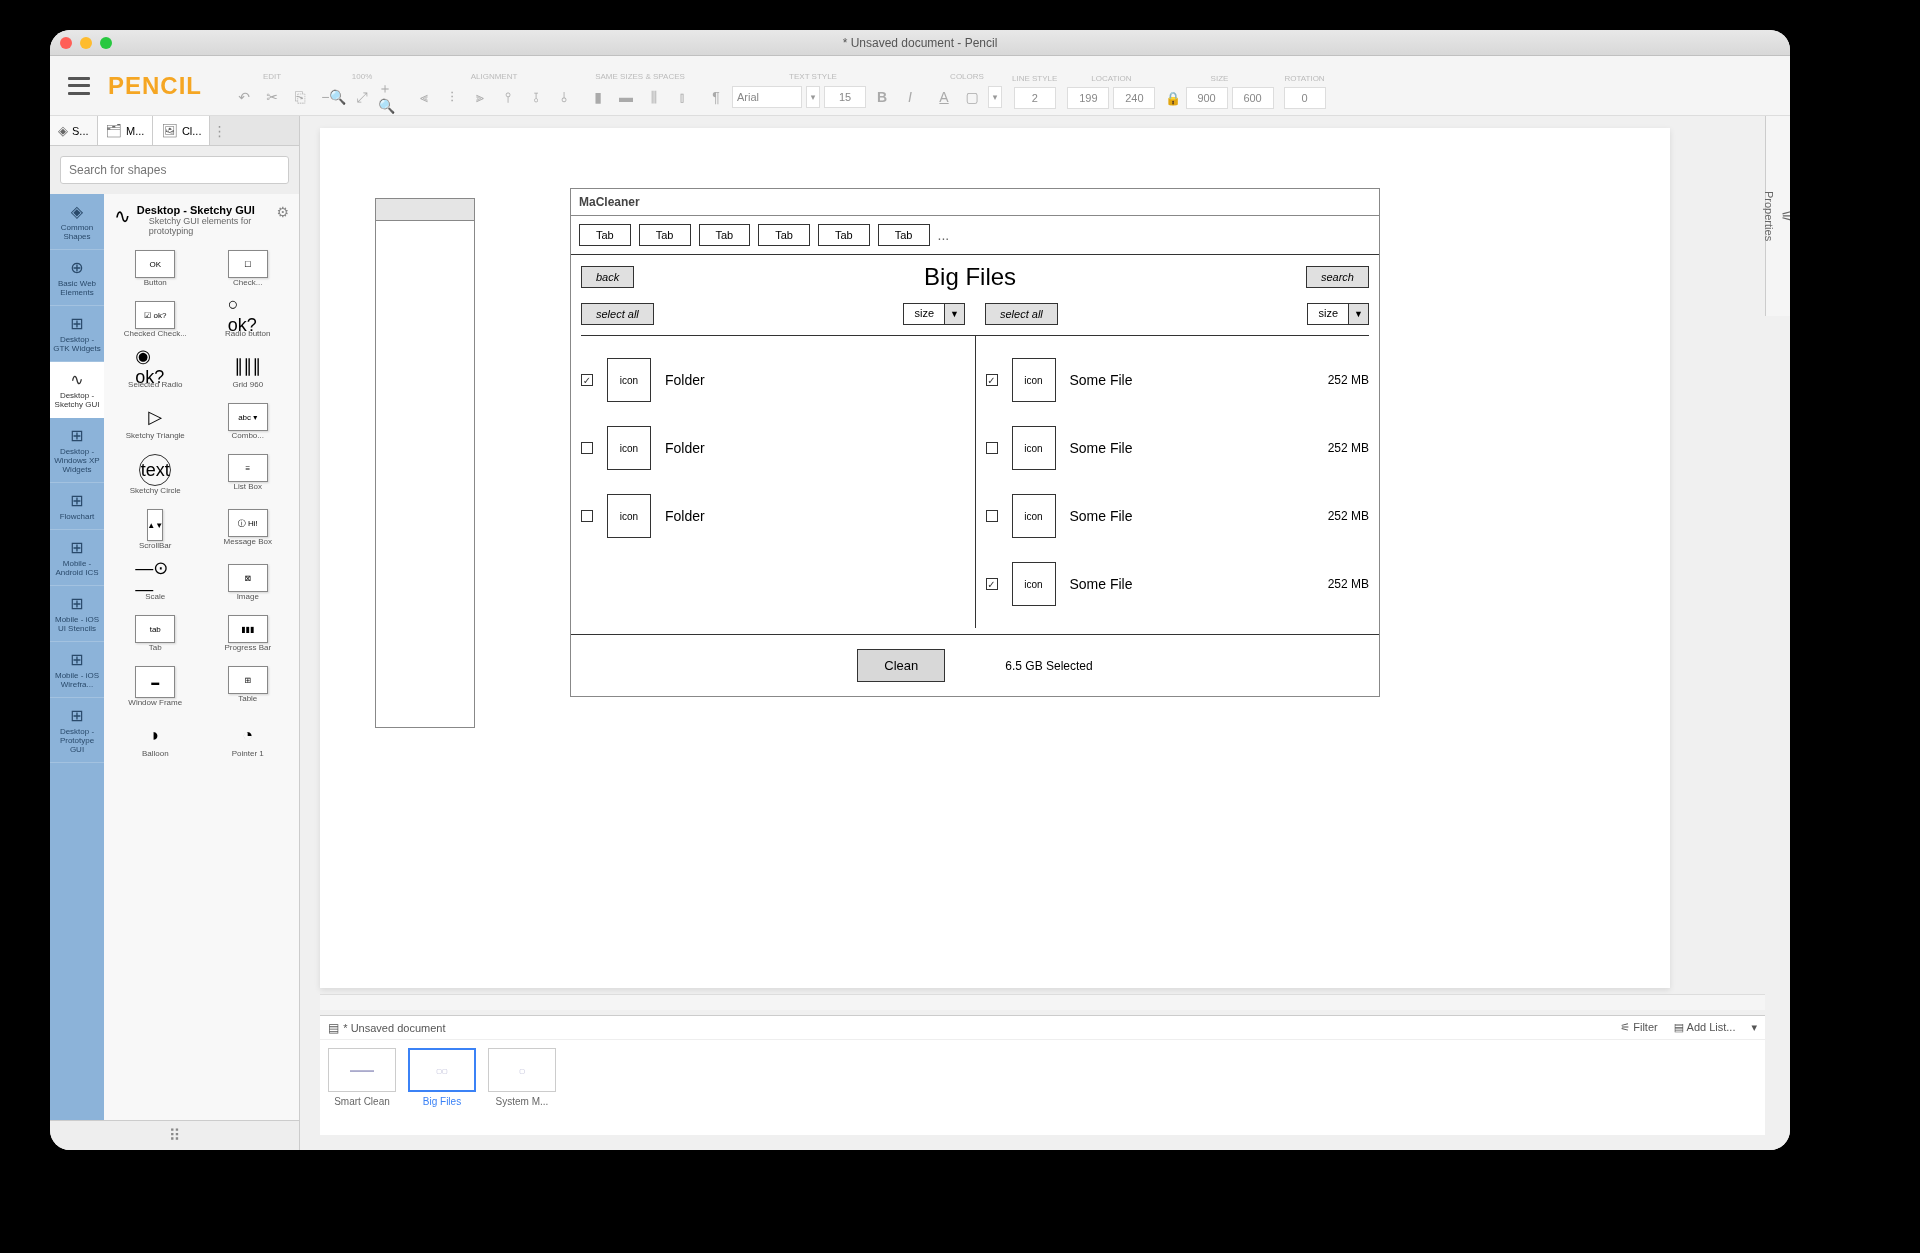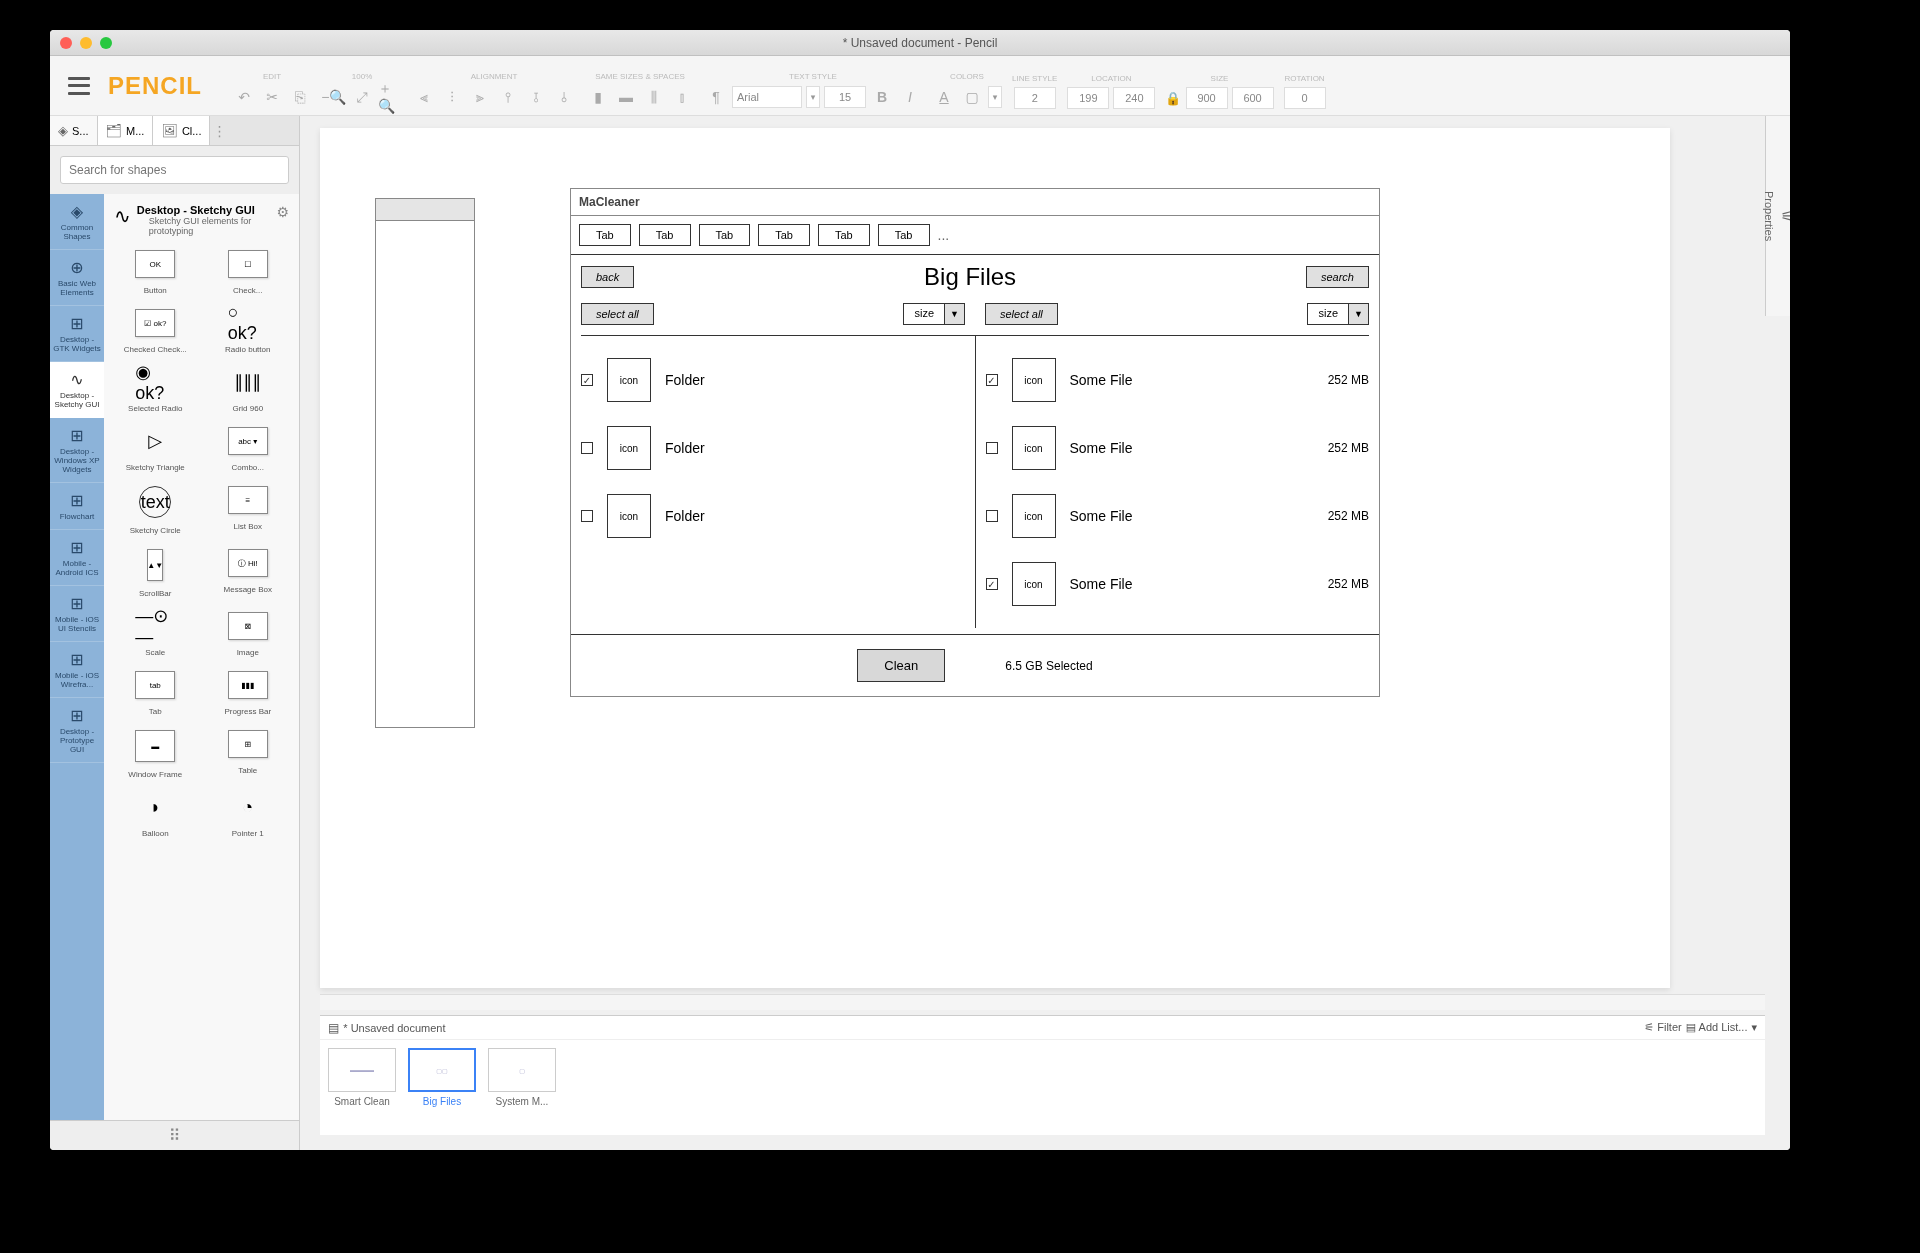--- a/index.html
+++ b/index.html
@@ -5,21 +5,21 @@
 * { box-sizing: border-box; margin: 0; padding: 0; font-family: Arial, Helvetica, sans-serif; }
 body { background: #000; width: 1920px; height: 1253px; overflow: hidden; }
 
 .mac-window {
   position: absolute;
   left: 50px;
   top: 30px;
   width: 1740px;
   height: 1120px;
   background: #f5f5f5;
-  border-radius: 4px;
+  border-radius: 20px;
   box-shadow: 0 10px 40px rgba(0,0,0,0.5);
   overflow: hidden;
 }
 
 .titlebar {
   height: 26px;
   background: linear-gradient(#e8e8e8, #d8d8d8);
   display: flex;
   align-items: center;
   position: relative;
@@ -75,21 +75,21 @@
 
 .shape-list { flex: 1; background: #f8f8f8; overflow: auto; padding: 4px; position: relative; }
 .collection-header { display: flex; align-items: flex-start; gap: 6px; padding: 6px; }
 .collection-header .squiggle { font-size: 20px; }
 .collection-info { flex: 1; }
 .collection-name { font-size: 11px; font-weight: bold; }
 .collection-desc { font-size: 9px; color: #666; margin-left: 12px; }
 .collection-gear { font-size: 14px; color: #888; cursor: pointer; }
 
 .shapes-grid { display: grid; grid-template-columns: 1fr 1fr; gap: 6px; padding: 4px; }
-.shape-cell { display: flex; flex-direction: column; align-items: center; gap: 8px; padding: 4px; cursor: pointer; }
+.shape-cell { display: flex; flex-direction: column; align-items: center; gap: 0; padding: 4px; cursor: pointer; }
 .shape-thumb { width: 40px; height: 28px; border: 1px solid #888; background: #fff; display: flex; align-items: center; justify-content: center; font-size: 8px; box-shadow: 1px 1px 2px rgba(0,0,0,0.15); }
 .shape-thumb.noborder { border: none; background: none; box-shadow: none; font-size: 18px; }
 .shape-label { font-size: 8px; color: #555; text-align: center; }
 
 .bottom-grid { height: 30px; border-top: 1px solid #ccc; display: flex; align-items: center; justify-content: center; color: #888; }
 
 .canvas-area { flex: 1; background: #f0f0f0; overflow: auto; position: relative; }
 .canvas-page { position: absolute; left: 20px; top: 12px; width: 1350px; height: 860px; background: #fff; box-shadow: 0 2px 6px rgba(0,0,0,0.1); }
 
 .mockup { position: absolute; left: 250px; top: 60px; width: 810px; border: 1px solid #888; background: #fff; font-family: 'Comic Sans MS', cursive, Arial; }
@@ -121,21 +121,21 @@
 .mk-selected { font-size: 12px; }
 
 .aux-window { position: absolute; left: 55px; top: 70px; width: 100px; height: 530px; background: #fff; border: 1px solid #888; }
 .aux-title { height: 22px; background: #e5e5e5; border-bottom: 1px solid #888; }
 
 .canvas-hscroll { position: absolute; left: 270px; right: 25px; bottom: 140px; height: 16px; background: #f5f5f5; border-top: 1px solid #ddd; }
 
 .pages-bar { position: absolute; left: 270px; right: 25px; bottom: 15px; height: 120px; background: #fff; border-top: 1px solid #ccc; display: flex; flex-direction: column; }
 .pages-hdr { height: 24px; display: flex; align-items: center; padding: 0 8px; font-size: 11px; color: #555; border-bottom: 1px solid #eee; }
 .pages-hdr .doc-ic { margin-right: 4px; font-size: 12px; }
-.pages-hdr-r { margin-left: auto; display: flex; gap: 4px; align-items: flex-start; }
+.pages-hdr-r { margin-left: auto; display: flex; gap: 16px; align-items: flex-start; }
 .pages-thumbs { flex: 1; display: flex; gap: 12px; padding: 8px; }
 .pg-thumb { display: flex; flex-direction: column; align-items: center; gap: 4px; cursor: pointer; }
 .pg-img { width: 68px; height: 44px; background: #fff; border: 1px solid #ccc; display: flex; align-items: center; justify-content: center; font-size: 6px; color: #aac; }
 .pg-thumb.active .pg-img { border: 2px solid #3b82f6; }
 .pg-label { font-size: 10px; color: #666; }
 .pg-thumb.active .pg-label { color: #3b82f6; }
 
 .right-panel { position: absolute; right: 0; top: 86px; width: 25px; height: 200px; background: #f5f5f5; border-left: 1px solid #ccc; display: flex; flex-direction: column; align-items: center; justify-content: center; writing-mode: vertical-rl; font-size: 11px; color: #666; gap: 6px; cursor: pointer; }
 .right-panel .ic { writing-mode: horizontal-tb; font-size: 14px; }
 </style>

